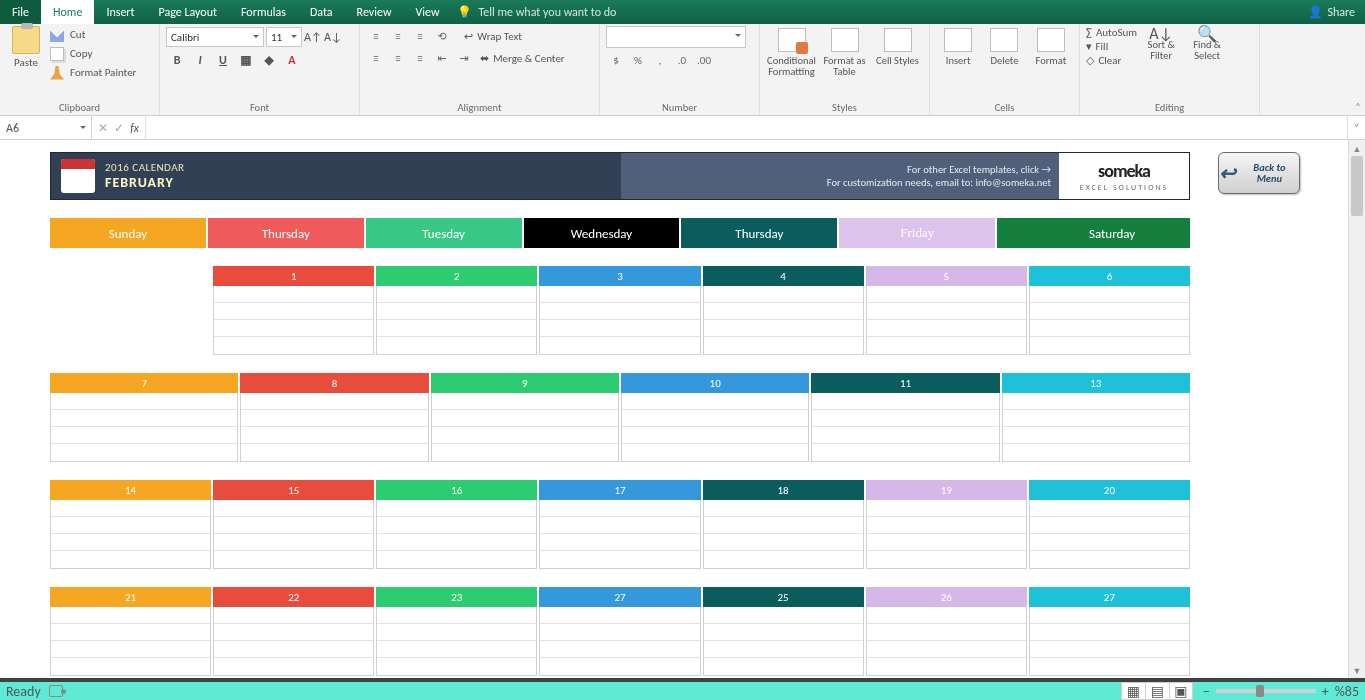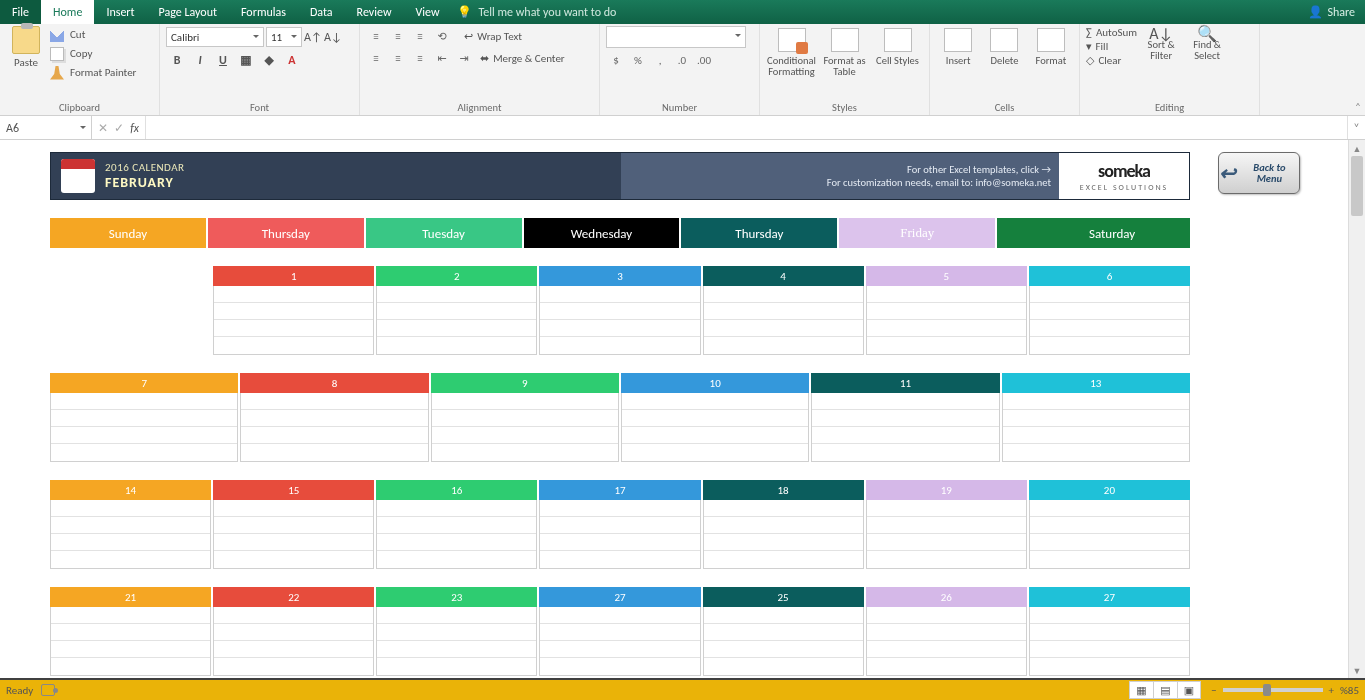--- a/index.html
+++ b/index.html
@@ -100,21 +100,21 @@
 .c3 { background: #3498db; } .c4 { background: #0b5d5d; } .c5 { background: #d5b8e8; }
 .c6 { background: #1fc1d8; }
 .h0 { background: #f5a623; } .h1 { background: #ef5b5b; } .h2 { background: #39c785; }
 .h3 { background: #000000; } .h4 { background: #0b5d5d; } .h5 { background: #dcc3ec; font-family: Liberation Serif, serif; }
 .h6 { background: #15803d; padding-left: 37px; }
 
 .vscroll { position: absolute; right: 0; top: 0; bottom: 0; width: 17px; background: #f0f0f0; border-left: 1px solid #dcdcdc; }
 .vscroll .thumb { position: absolute; left: 2px; right: 2px; top: 16px; height: 60px; background: #c8c8c8; border-radius: 2px; }
 .vscroll .arr { position: absolute; left: 0; right: 0; height: 16px; display: flex; align-items: center; justify-content: center; color: #888; font-size: 9px; }
 
-.statusbar { position: absolute; left: 0; right: 0; bottom: 0; height: 22px; background: #eab308; border-top: 2px solid #404040; display: flex; align-items: center; font-size: 11px; color: #555; padding: 0 6px; }
+.statusbar { position: absolute; left: 0; right: 0; bottom: 0; height: 22px; background: #5eead4; border-top: 4px solid #404040; display: flex; align-items: center; font-size: 14px; color: #555; padding: 0 6px; }
 .statusbar .spacer { flex: 1; }
 .view-btns { display: flex; gap: 0; }
 .view-btns span { width: 24px; height: 18px; border: 1px solid #cfcfcf; border-right: none; display: inline-flex; align-items: center; justify-content: center; background: #fff; }
 .view-btns span:last-child { border-right: 1px solid #cfcfcf; }
 .zoom { display: flex; align-items: center; gap: 6px; margin-left: 10px; }
 .zoom .track { width: 100px; height: 4px; background: #d0d0d0; position: relative; }
 .zoom .track::before { content: ""; position: absolute; left: 40%; top: -4px; width: 8px; height: 12px; background: #8a8a8a; border-radius: 2px; }
 
 .rec-ico { width: 14px; height: 12px; border: 1px solid #888; border-radius: 2px; display: inline-block; margin-left: 8px; position: relative; }
 .rec-ico::after { content: ""; position: absolute; right: -4px; top: 3px; width: 5px; height: 5px; background: #888; border-radius: 50%; }

